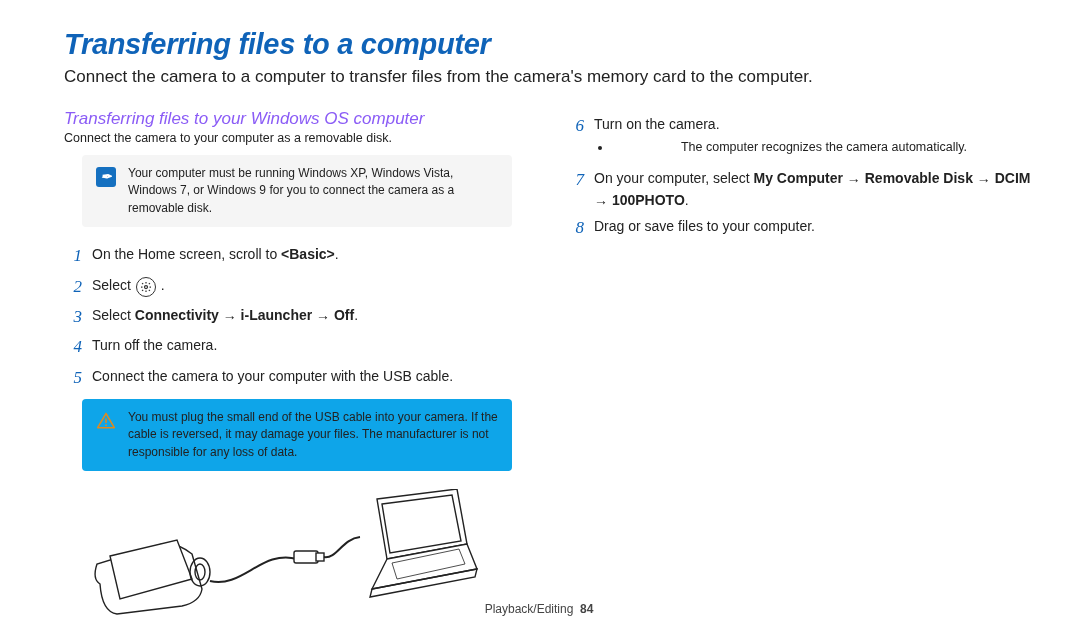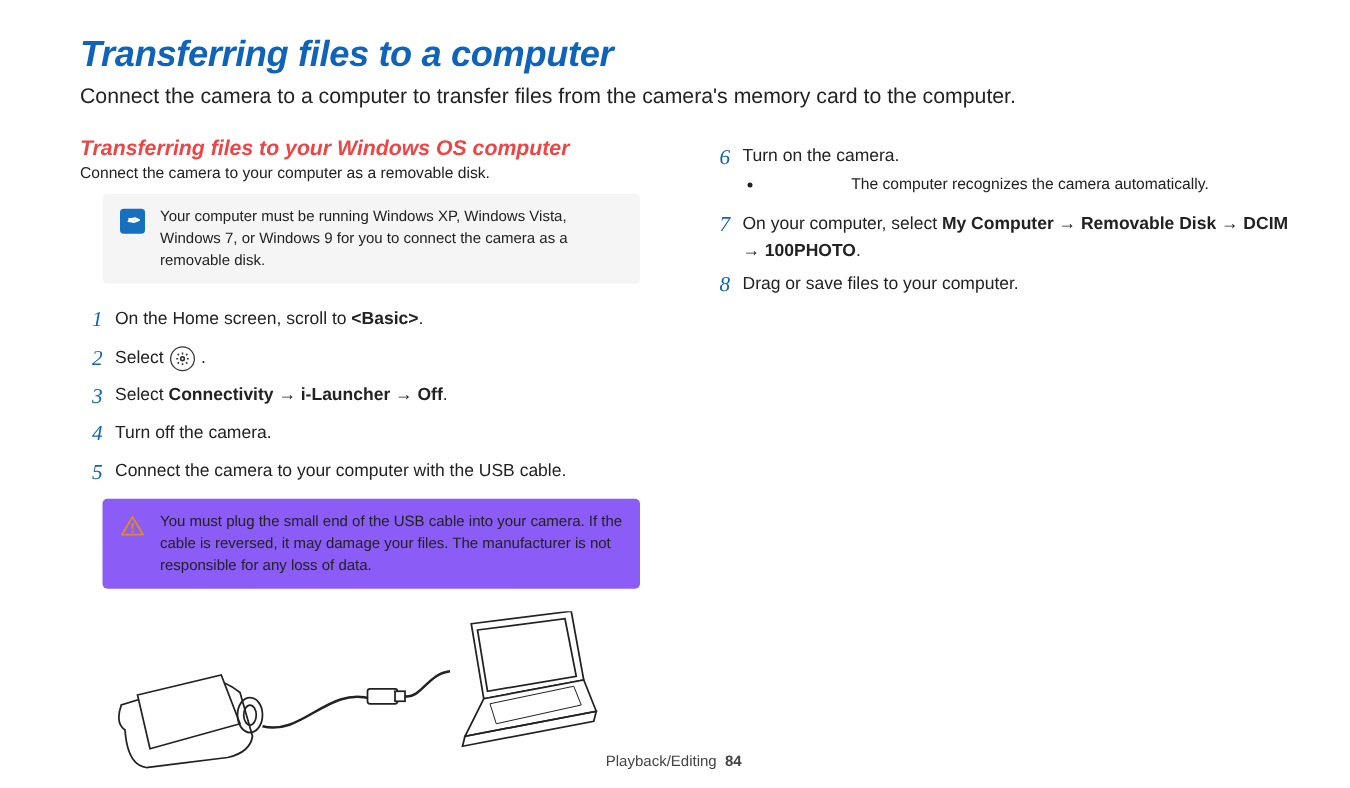--- a/index.html
+++ b/index.html
@@ -1,25 +1,25 @@
 <!DOCTYPE html>
 <html><head>
 <meta charset="utf-8">
 <style>
   html,body{margin:0;padding:0;background:#fff;font-family:"Segoe UI",Arial,Helvetica,sans-serif;color:#222;}
   .page{width:1080px;height:630px;box-sizing:border-box;padding:28px 44px 0 64px;position:relative;}
   h1{margin:0 0 6px 0;font-size:29px;font-weight:700;color:#0f63b8;font-style:italic;letter-spacing:-0.3px;}
   .intro{font-size:17px;margin:0 0 22px 0;}
   .cols{display:flex;gap:32px;}
   .col{flex:1;min-width:0;}
-  h2{margin:0 0 2px 0;font-size:17px;font-weight:700;color:#ef4444;font-style:italic;}
+  h2{margin:0 0 2px 0;font-size:17px;font-weight:400;color:#8b5cf6;font-style:italic;}
   .subp{font-size:12.5px;margin:0 0 10px 0;}
   .note{display:flex;align-items:flex-start;gap:12px;background:#f5f5f5;border-radius:4px;padding:10px 14px;font-size:12px;line-height:1.45;margin:0 0 16px 18px;width:430px;box-sizing:border-box;}
   .note-icon{flex:0 0 20px;width:20px;height:20px;border-radius:3px;background:#1570c0;color:#fff;display:flex;align-items:center;justify-content:center;font-family:Georgia,serif;font-style:italic;font-weight:700;font-size:13px;margin-top:2px;}
-  .warn{display:flex;align-items:flex-start;gap:12px;background:#8b5cf6;border-radius:4px;padding:10px 14px;font-size:12px;line-height:1.45;margin:8px 0 0 18px;width:430px;box-sizing:border-box;}
+  .warn{display:flex;align-items:flex-start;gap:12px;background:#0ea5e9;border-radius:4px;padding:10px 14px;font-size:12px;line-height:1.45;margin:8px 0 0 18px;width:430px;box-sizing:border-box;}
   .warn-icon{flex:0 0 20px;height:20px;display:flex;align-items:center;justify-content:center;color:#e08a1f;font-weight:700;margin-top:2px;}
   ol.steps{list-style:none;margin:0;padding:0;}
   ol.steps>li{display:flex;align-items:flex-start;gap:10px;font-size:14px;line-height:1.55;margin:4px 0;}
   .num{flex:0 0 18px;color:#0f63b8;font-style:italic;font-weight:400;font-size:17px;text-align:right;font-family:Georgia,"Times New Roman",serif;}
   .body{flex:1;padding-top:1px;}
   .sub-bullet{list-style:disc;margin:2px 0 6px 18px;padding:0;font-size:12.5px;text-align:center;}
   .footer{position:absolute;bottom:14px;left:0;right:2px;text-align:center;font-size:12px;color:#444;}
   .footer b{font-weight:700;}
   .gear-icon{display:inline-flex;vertical-align:middle;width:18px;height:18px;border:1.5px solid #333;border-radius:50%;align-items:center;justify-content:center;margin:0 1px -3px 1px;}
   .gear-icon svg{display:block;}

